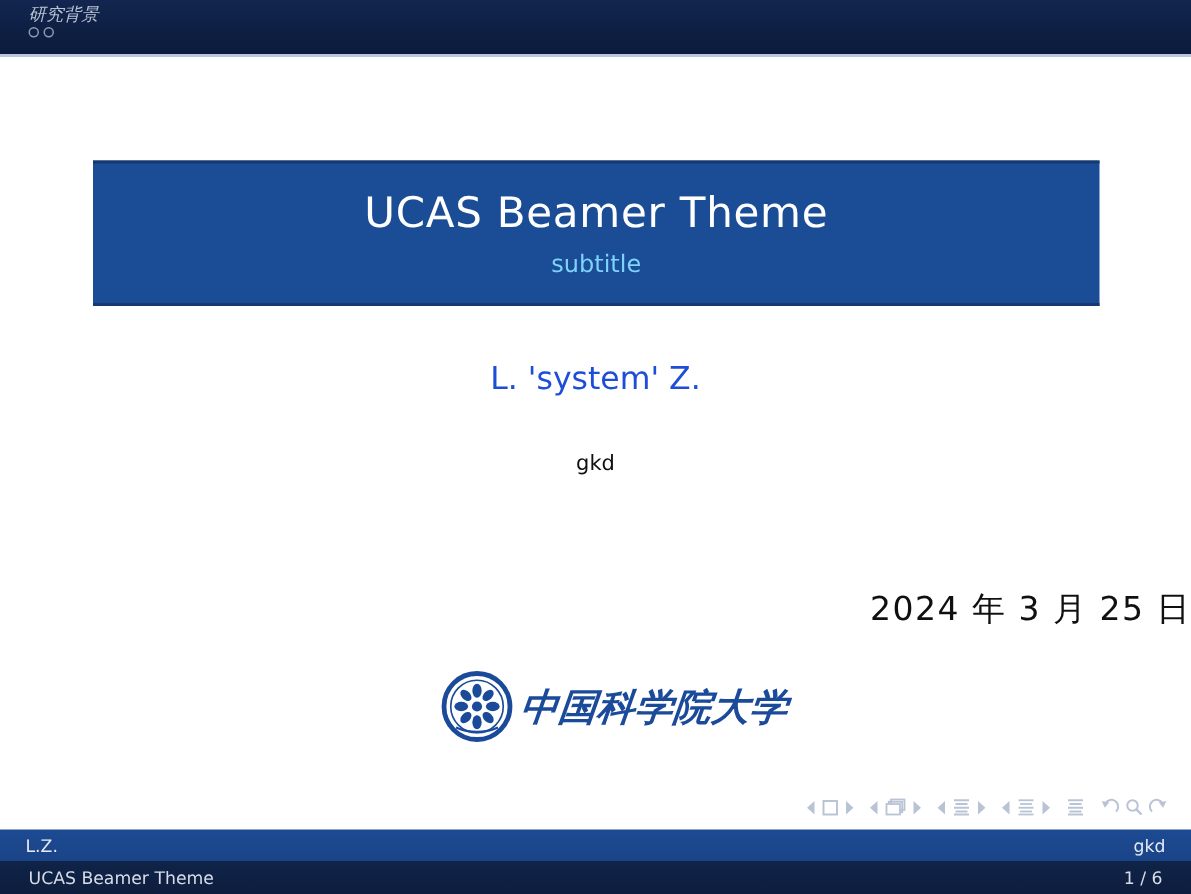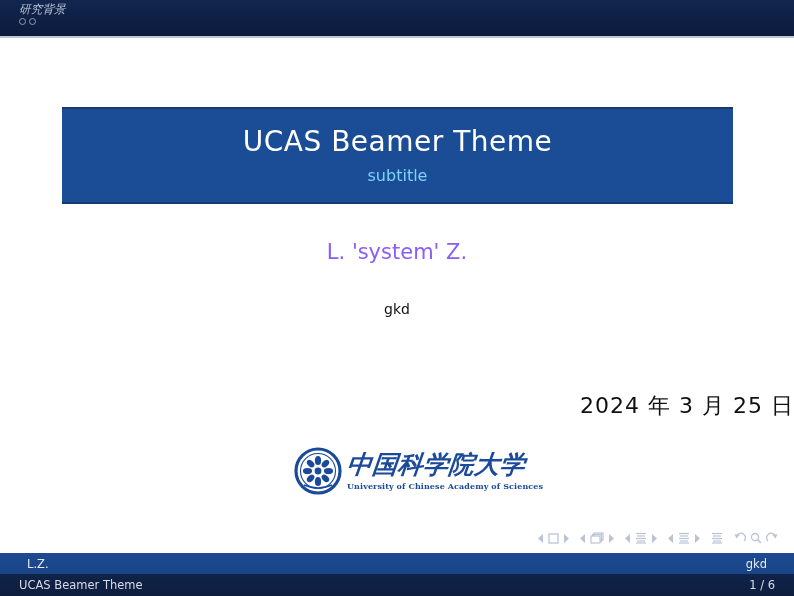--- a/index.html
+++ b/index.html
@@ -91,21 +91,21 @@
   }
 
   
   .author {
     position: absolute;
     left: 0;
     top: 240px;
     width: 794px;
     text-align: center;
     font-size: 21px;
-    color: #8b5cf6;
+    color: #1d4ed8;
     font-family: "DejaVu Sans", "Liberation Sans", sans-serif;
   }
   .institute {
     position: absolute;
     left: 0;
     top: 301px;
     width: 794px;
     text-align: center;
     font-size: 14px;
     color: #101010;
@@ -181,21 +181,21 @@
     position: absolute;
     left: 0;
     top: 553px;
     width: 794px;
     height: 21px;
     background: linear-gradient(to bottom, #1d4a92 0%, #1a4488 100%);
     display: flex;
     align-items: center;
     justify-content: space-between;
     box-sizing: border-box;
-    padding: 0 27px;
+    padding: 0 17px;
   }
   .foot-bottom {
     position: absolute;
     left: 0;
     top: 574px;
     width: 794px;
     height: 22px;
     background: linear-gradient(to bottom, #102449 0%, #0d1d3d 100%);
     display: flex;
     align-items: center;
@@ -243,21 +243,20 @@
       <ellipse cx="16.6" cy="16.6" rx="4.4" ry="2.9" transform="rotate(45 16.6 16.6)"></ellipse>
       <ellipse cx="31.4" cy="31.4" rx="4.4" ry="2.9" transform="rotate(45 31.4 31.4)"></ellipse>
       <ellipse cx="31.4" cy="16.6" rx="4.4" ry="2.9" transform="rotate(-45 31.4 16.6)"></ellipse>
       <ellipse cx="16.6" cy="31.4" rx="4.4" ry="2.9" transform="rotate(-45 16.6 31.4)"></ellipse>
       <circle cx="24" cy="24" r="3.4"></circle>
     </g>
     <path d="M10 38 q14 6 28 0" fill="none" stroke="#1a4a99" stroke-width="1.6"></path>
   </svg>
   <div class="logo-text">
     <div class="logo-cn">中国科学院大学</div>
-    <div class="logo-en">University of Chinese Academy of Sciences</div>
   </div>
 </div>
 
 <div class="navsymbols">
 
   <div class="navgroup">
     <svg width="6" height="9" viewBox="0 0 6 9">
       <polygon points="5,0 5,9 0,4.5" fill="#aeb9cf"></polygon>
     </svg>
     <svg width="11" height="11" viewBox="0 0 11 11">

